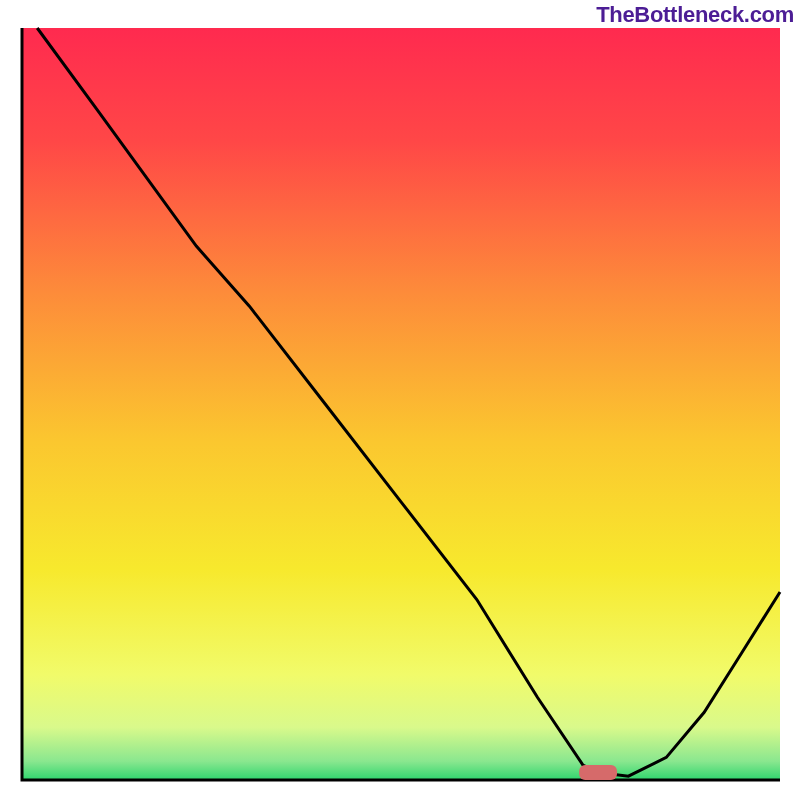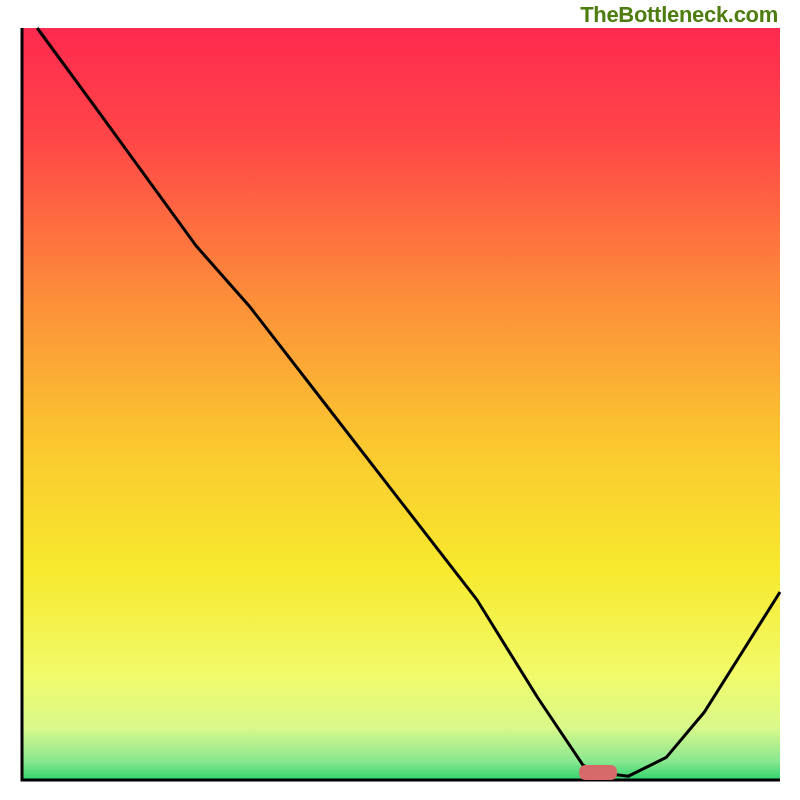--- a/index.html
+++ b/index.html
@@ -11,24 +11,24 @@
     font-family: Arial, Helvetica, sans-serif;
   }
   .chart-container {
     position: relative;
     width: 800px;
     height: 800px;
   }
   .watermark {
     position: absolute;
     top: 2px;
-    right: 22px;
+    right: 6px;
     font-size: 22px;
     font-weight: 600;
-    color: #4d7c0f;
+    color: #4c1d95;
     letter-spacing: -0.3px;
     z-index: 3;
   }
   svg.plot {
     position: absolute;
     left: 0;
     top: 0;
     width: 800px;
     height: 800px;
   }

